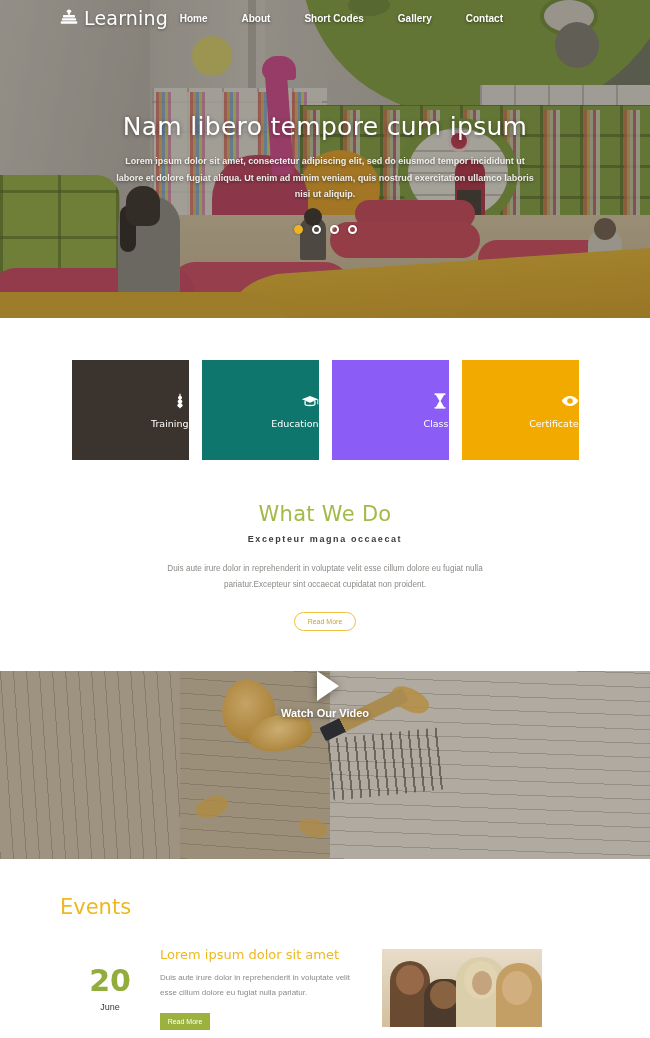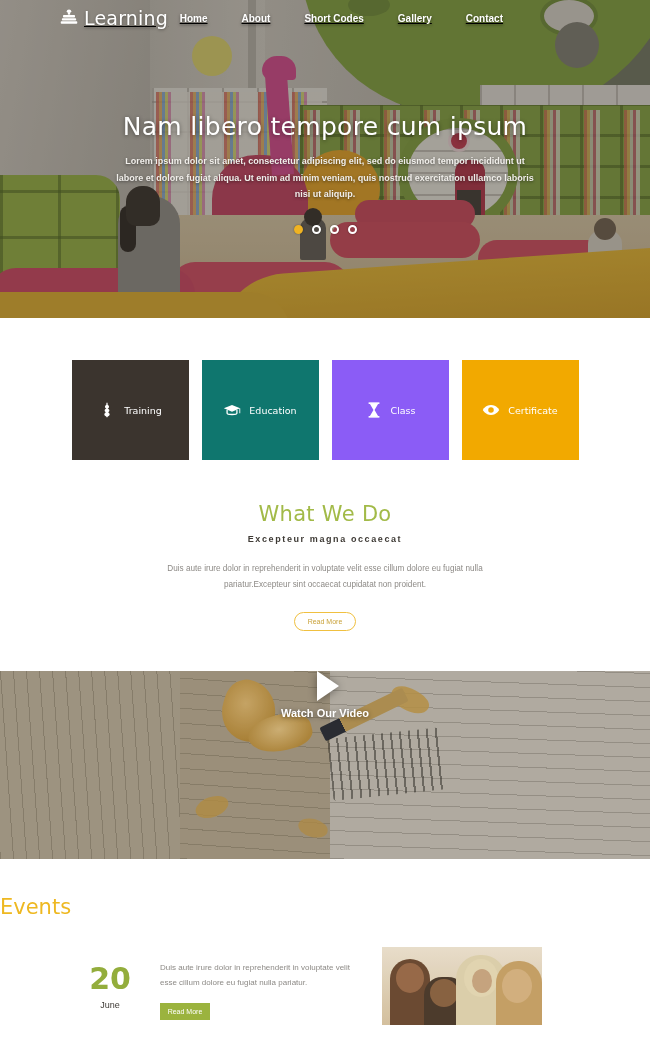--- a/index.html
+++ b/index.html
@@ -244,21 +244,20 @@
     border: 2px solid #fff; background: transparent;
     box-shadow: 0 0 2px rgba(0,0,0,.4);
   }
   .dot.active { background: #f0b323; border-color: #f0b323; }
 
   
   .header {
     position: absolute; left: 0; top: 0; width: 535px; height: 36px;
     display: flex; align-items: center;
     z-index: 20;
-    text-decoration: underline;
   }
   .logo-wrap {
     display: flex; align-items: center; gap: 6px;
     margin-left: 60px;
   }
   .logo-icon { width: 18px; height: 20px; display:block; }
   .logo-text {
     color: #fff; font-size: 19px; font-weight: 400;
     font-family: "DejaVu Sans", sans-serif; letter-spacing: .2px;
     text-shadow: 0 1px 3px rgba(0,0,0,.4);
@@ -273,22 +272,22 @@
     cursor: pointer; white-space: nowrap;
   }
 
   
   .services {
     width: 650px; padding: 42px 0 0 0; background: #fff;
     display: flex; justify-content: center; gap: 13px;
   }
   .svc {
     width: 117px; height: 100px;
-    display: flex; flex-direction: row;
-    align-items: center; justify-content: center; gap: 8px;
+    display: flex; flex-direction: column;
+    align-items: flex-end; justify-content: center; gap: 8px;
     cursor: pointer;
   }
   .svc-icon { width: 18px; height: 18px; display: block; }
   .svc-label {
     color: #fff; font-size: 9.5px; font-weight: 400;
     font-family: "DejaVu Sans", sans-serif;
   }
 
   
   .whatwedo {
@@ -400,20 +399,21 @@
   .vid-label {
     color: #fff; font-size: 11px; font-weight: 700;
     text-shadow: 0 1px 4px rgba(0,0,0,.5);
   }
 
   
   .events {
     width: 650px; background: #fff; padding: 36px 0 0 0;
   }
   .events-title {
+    margin-left: 60px;
     color: #eeb821; font-size: 21px; font-weight: 400;
     font-family: "DejaVu Sans", sans-serif;
   }
   .event-row {
     display: flex; align-items: center;
     margin: 28px 0 0 60px;
   }
   .ev-date {
     width: 100px; text-align: center; padding-top: 2px;
   }
@@ -637,20 +637,21 @@
   </div>
 
   <div class="events">
     <div class="events-title">Events</div>
     <div class="event-row">
       <div class="ev-date">
         <div class="ev-day">20</div>
         <div class="ev-month">June</div>
       </div>
       <div class="ev-body">
+        <div class="ev-title">Lorem ipsum dolor sit amet</div>
         <div class="ev-text">Duis aute irure dolor in reprehenderit in voluptate velit esse cillum dolore eu fugiat nulla pariatur.</div>
         <div class="ev-btn">Read More</div>
       </div>
       <div class="ev-thumb">
         <div class="th-bg"></div>
         <div class="th-p1"></div>
           <div class="th-p1h"></div>
         <div class="th-p2"></div>
           <div class="th-p2h"></div>
         <div class="th-p3"></div>

